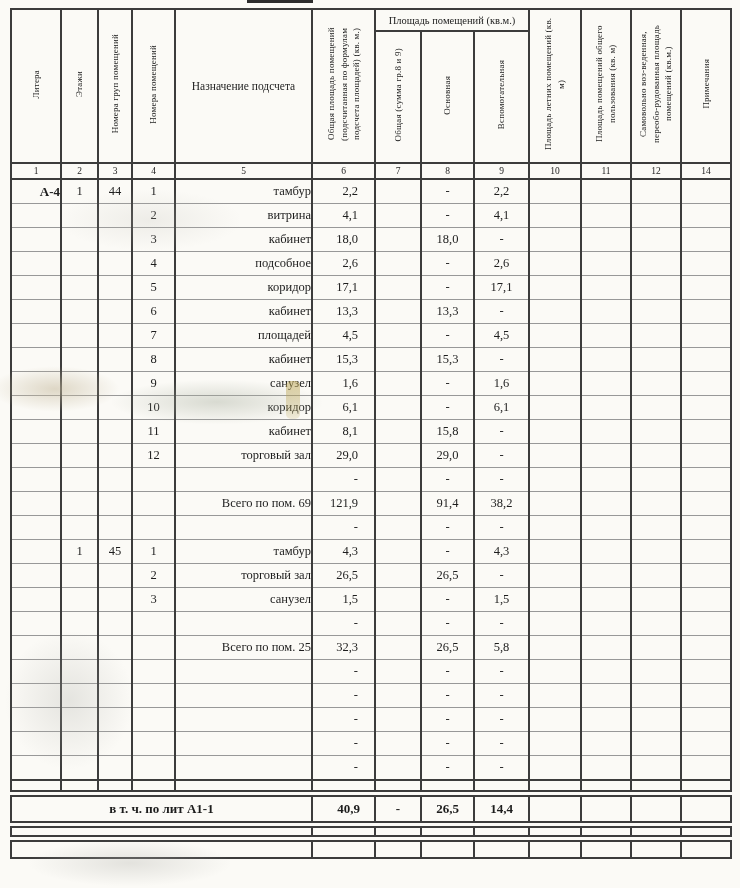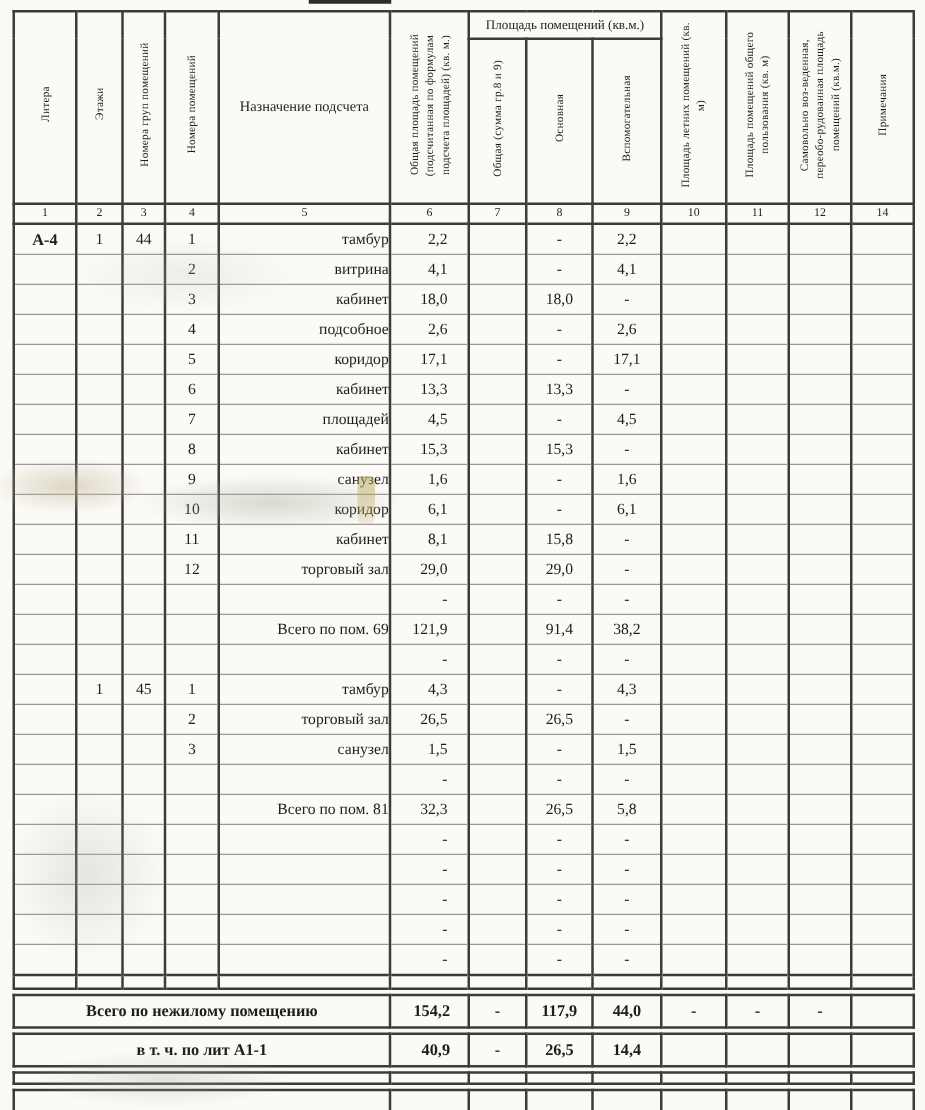--- a/index.html
+++ b/index.html
@@ -44,21 +44,21 @@
   .h5-title { font-size:11.5px; line-height:1.5; }
   .h-num td {
     border:2px solid #3c3c3c; height:14px;
     font-size:9.5px; text-align:center;
   }
   tbody.grid td {
     border-left:2px solid #3c3c3c; border-right:2px solid #3c3c3c;
     border-top:1px solid #989898; border-bottom:1px solid #989898;
     height:23px; font-size:12.5px; white-space:nowrap;
   }
-  tbody.grid td.c1 { font-weight:bold; font-size:13px; text-align:center; }
+  tbody.grid td.c1 { font-weight:bold; font-size:13px; text-align:right; }
   tbody.grid td.c2, tbody.grid td.c3, tbody.grid td.c4 { text-align:center; }
   tbody.grid td.c5 { text-align:right; padding-left:9px; }
   tbody.grid td.c6 { text-align:right; padding-right:16px; }
   tbody.grid td.c7, tbody.grid td.c8, tbody.grid td.c9 { text-align:center; }
   tr.sep td { height:9px !important; border-top:2px solid #3c3c3c !important; }
 
   
   table.ftable {
     width:720px; margin:3px 0 0 10px;
     border-collapse:collapse; table-layout:fixed;
@@ -422,21 +422,21 @@
           <td class="c10"></td>
           <td class="c11"></td>
           <td class="c12"></td>
           <td class="c13"></td>
         </tr>
         <tr>
           <td class="c1"></td>
           <td class="c2"></td>
           <td class="c3"></td>
           <td class="c4"></td>
-          <td class="c5">Всего по пом. 81</td>
+          <td class="c5">Всего по пом. 25</td>
           <td class="c6">32,3</td>
           <td class="c7"></td>
           <td class="c8">26,5</td>
           <td class="c9">5,8</td>
           <td class="c10"></td>
           <td class="c11"></td>
           <td class="c12"></td>
           <td class="c13"></td>
         </tr>
         <tr>
@@ -525,46 +525,20 @@
           <td></td>
           <td></td>
           <td></td>
           <td></td>
           <td></td>
           <td></td>
         </tr>
       </tbody>
   </table>
 
-  <table class="ftable">
-    <colgroup>
-      <col style="width:301px">
-        <col style="width:63px">
-        <col style="width:46px">
-      <col style="width:53px">
-        <col style="width:55px">
-        <col style="width:52px">
-      <col style="width:50px">
-        <col style="width:50px">
-        <col style="width:50px">
-    </colgroup>
-    <tbody>
-        <tr>
-      <td class="flabel">Всего по нежилому помещению</td>
-      <td class="fc6">154,2</td>
-      <td class="fcc">-</td>
-      <td class="fcc">117,9</td>
-      <td class="fcc">44,0</td>
-      <td class="fcc">-</td>
-      <td class="fcc">-</td>
-      <td class="fcc">-</td>
-      <td class="fcc"></td>
-    </tr>
-  </tbody>
-    </table>
 
   <table class="ftable">
     <colgroup>
       <col style="width:301px">
         <col style="width:63px">
         <col style="width:46px">
       <col style="width:53px">
         <col style="width:55px">
         <col style="width:52px">
       <col style="width:50px">

